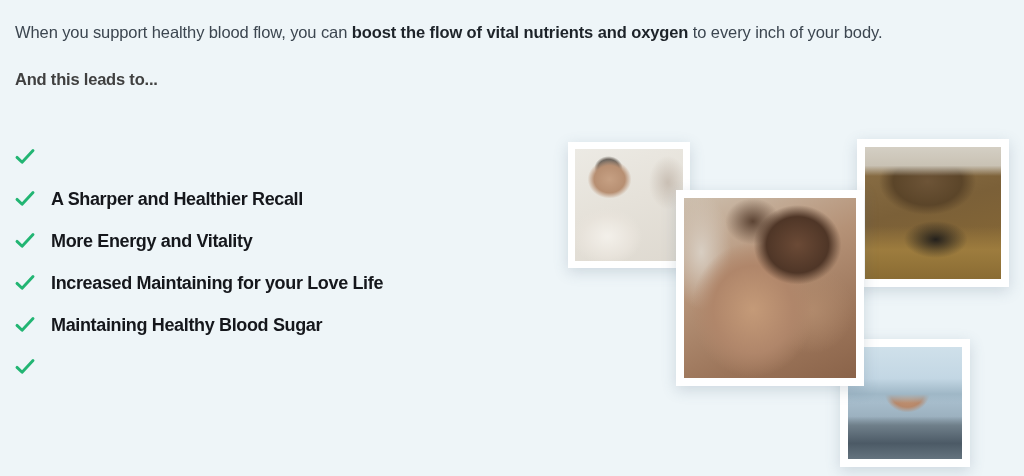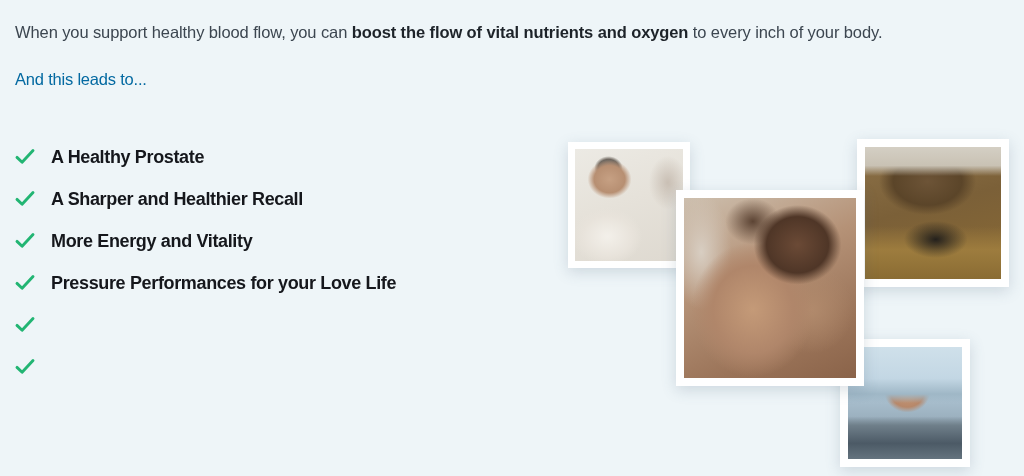--- a/index.html
+++ b/index.html
@@ -37,22 +37,22 @@
   .intro .em {
     font-weight: bold;
     color: #1d2329;
   }
 
   .lead-in {
     position: absolute;
     left: 15px;
     top: 67px;
     font-size: 16.5px;
-    font-weight: normal;
-    color: #0369a1;
+    font-weight: bold;
+    color: #404040;
     letter-spacing: -0.2px;
     line-height: 24px;
   }
 
   
   .benefits {
     position: absolute;
     left: 14px;
     top: 136px;
     width: 520px;
@@ -166,21 +166,20 @@
 
   <div class="lead-in">And this leads to...</div>
 
   <ul class="benefits">
     <li class="benefit-row">
       <span class="check-icon">
         <svg viewBox="0 0 22 22">
             <path d="M3 11.4 L8.1 16.3 L19 4.6" fill="none" stroke="#22b573" stroke-width="2.9" stroke-linecap="round" stroke-linejoin="round"></path>
           </svg>
       </span>
-      <span class="benefit-label">A Healthy Prostate</span>
     </li>
     <li class="benefit-row">
       <span class="check-icon">
         <svg viewBox="0 0 22 22">
             <path d="M3 11.4 L8.1 16.3 L19 4.6" fill="none" stroke="#22b573" stroke-width="2.9" stroke-linecap="round" stroke-linejoin="round"></path>
           </svg>
       </span>
       <span class="benefit-label">A Sharper and Healthier Recall</span>
     </li>
     <li class="benefit-row">
@@ -190,28 +189,29 @@
           </svg>
       </span>
       <span class="benefit-label">More Energy and Vitality</span>
     </li>
     <li class="benefit-row">
       <span class="check-icon">
         <svg viewBox="0 0 22 22">
             <path d="M3 11.4 L8.1 16.3 L19 4.6" fill="none" stroke="#22b573" stroke-width="2.9" stroke-linecap="round" stroke-linejoin="round"></path>
           </svg>
       </span>
-      <span class="benefit-label">Pressure Performances for your Love Life</span>
-    </li>
-    <li class="benefit-row">
-      <span class="check-icon">
-        <svg viewBox="0 0 22 22">
-            <path d="M3 11.4 L8.1 16.3 L19 4.6" fill="none" stroke="#22b573" stroke-width="2.9" stroke-linecap="round" stroke-linejoin="round"></path>
-          </svg>
-      </span>
+      <span class="benefit-label">Increased Maintaining for your Love Life</span>
+    </li>
+    <li class="benefit-row">
+      <span class="check-icon">
+        <svg viewBox="0 0 22 22">
+            <path d="M3 11.4 L8.1 16.3 L19 4.6" fill="none" stroke="#22b573" stroke-width="2.9" stroke-linecap="round" stroke-linejoin="round"></path>
+          </svg>
+      </span>
+      <span class="benefit-label">Maintaining Healthy Blood Sugar</span>
     </li>
     <li class="benefit-row">
       <span class="check-icon">
         <svg viewBox="0 0 22 22">
             <path d="M3 11.4 L8.1 16.3 L19 4.6" fill="none" stroke="#22b573" stroke-width="2.9" stroke-linecap="round" stroke-linejoin="round"></path>
           </svg>
       </span>
     </li>
   </ul>
 

